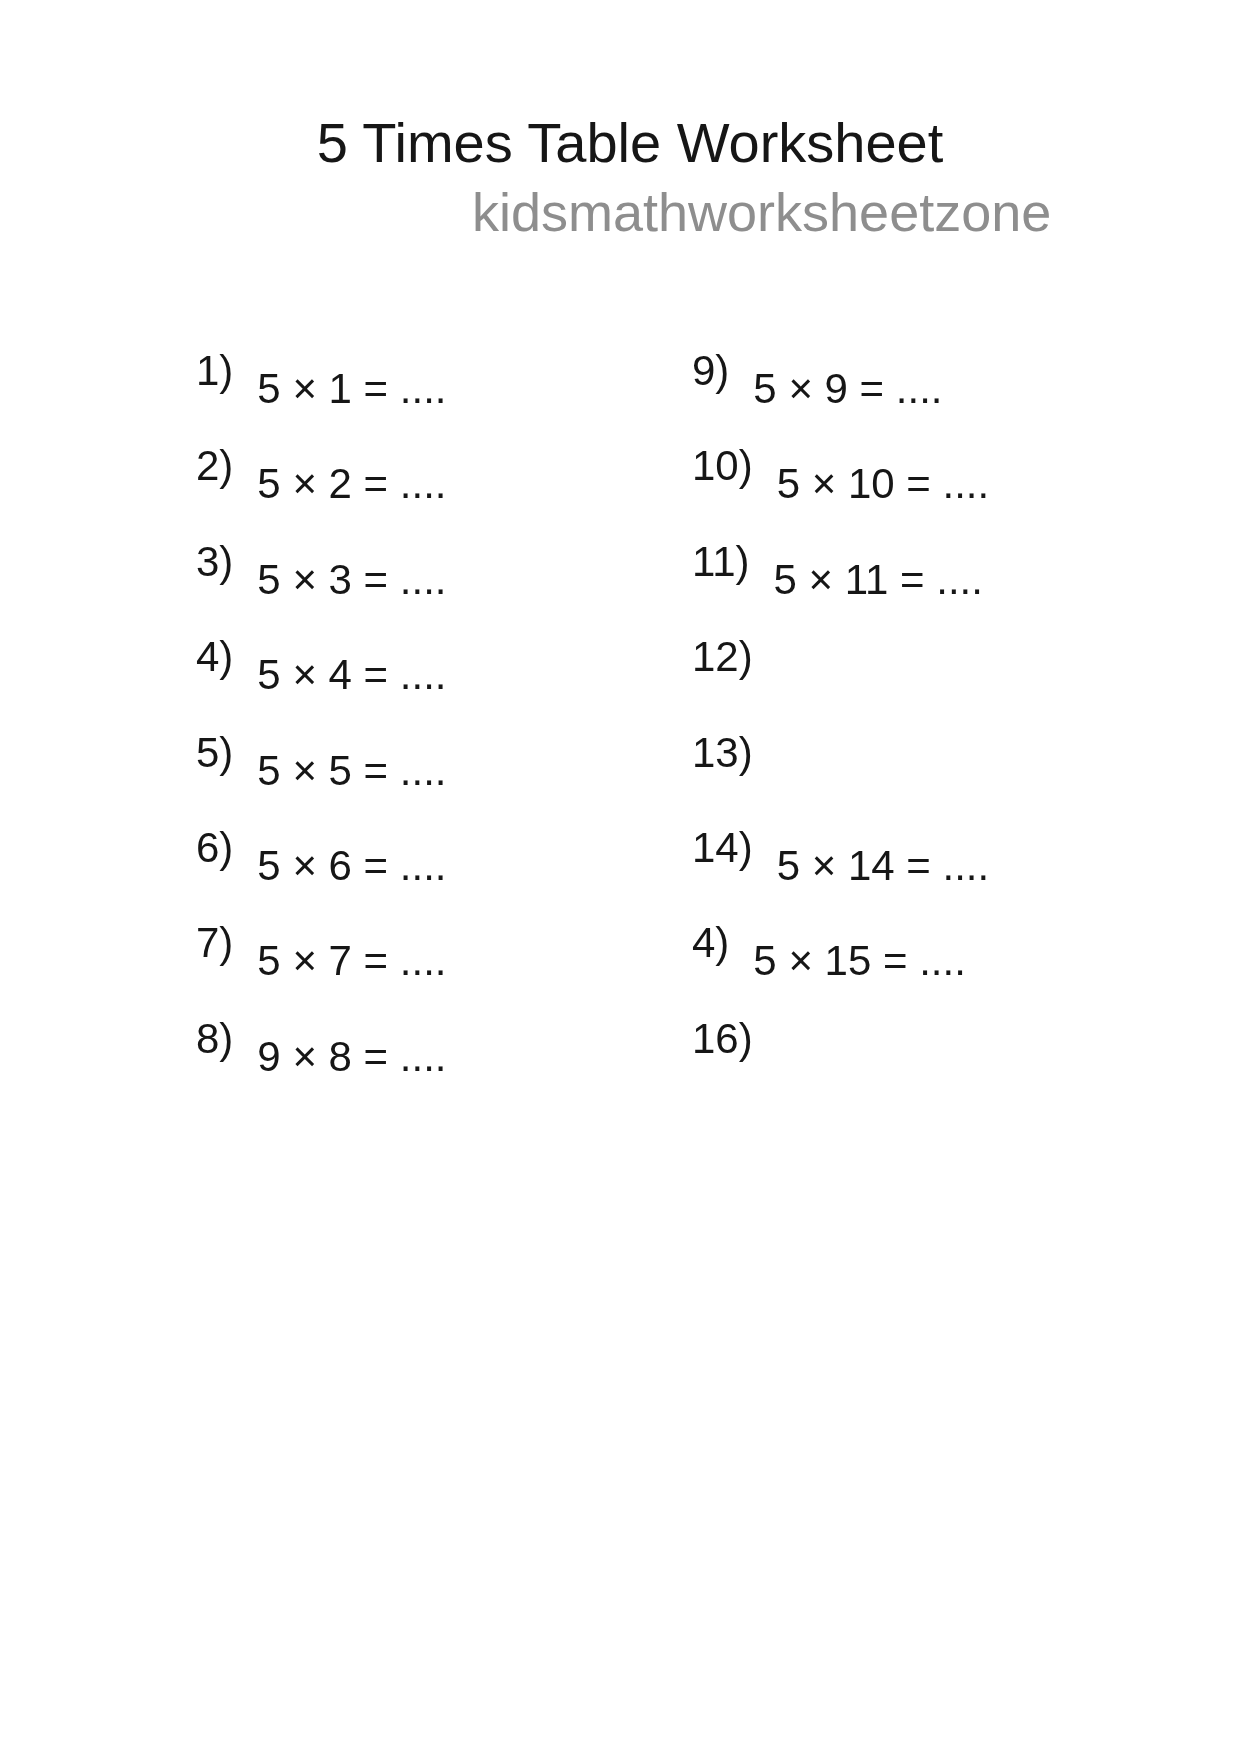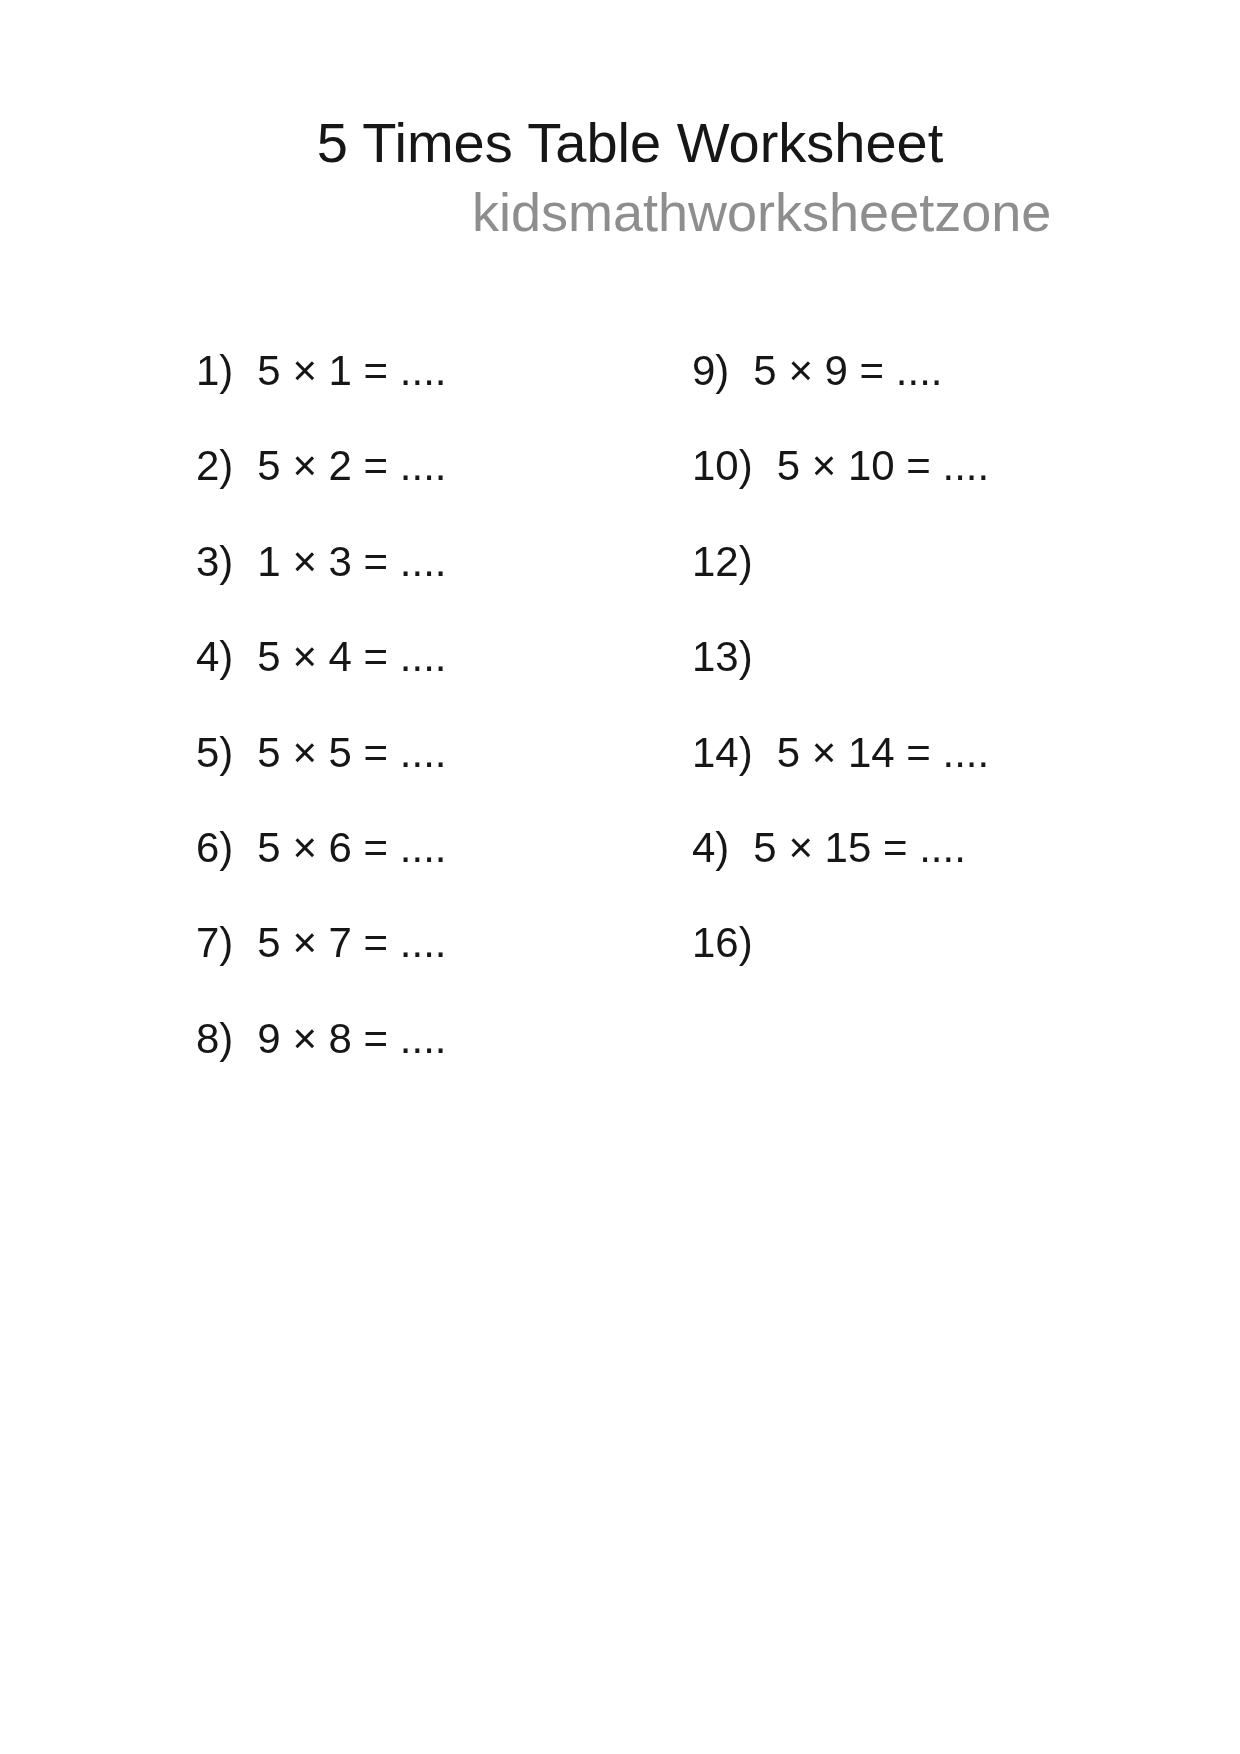--- a/index.html
+++ b/index.html
@@ -46,21 +46,21 @@
     height: 95.4px;
     display: flex;
     align-items: flex-start;
     gap: 24px;
     font-size: 42px;
     line-height: 1;
     color: #161616;
     white-space: pre;
   }
   .problem-number { display: inline-block; }
-  .problem-expression { display: inline-block; }
+  .problem-expression { display: inline-block; margin-top: 18px; }
 </style>
 </head>
 <body>
 
 <div class="page">
   <h1 class="title">5 Times Table Worksheet</h1>
   <div class="subtitle">kidsmathworksheetzone</div>
 
   <div class="col col-left">
   <div class="problem-row">
@@ -68,21 +68,21 @@
     <span class="problem-expression">5 × 1 = ....</span>
   </div>
 
   <div class="problem-row">
     <span class="problem-number">2)</span>
     <span class="problem-expression">5 × 2 = ....</span>
   </div>
 
   <div class="problem-row">
     <span class="problem-number">3)</span>
-    <span class="problem-expression">1 × 3 = ....</span>
+    <span class="problem-expression">5 × 3 = ....</span>
   </div>
 
   <div class="problem-row">
     <span class="problem-number">4)</span>
     <span class="problem-expression">5 × 4 = ....</span>
   </div>
 
   <div class="problem-row">
     <span class="problem-number">5)</span>
     <span class="problem-expression">5 × 5 = ....</span>
@@ -107,20 +107,24 @@
   <div class="problem-row">
     <span class="problem-number">9)</span>
     <span class="problem-expression">5 × 9 = ....</span>
   </div>
 
   <div class="problem-row">
     <span class="problem-number">10)</span>
     <span class="problem-expression">5 × 10 = ....</span>
   </div>
 
+  <div class="problem-row">
+    <span class="problem-number">11)</span>
+    <span class="problem-expression">5 × 11 = ....</span>
+  </div>
 
   <div class="problem-row">
     <span class="problem-number">12)</span>
   </div>
 
   <div class="problem-row">
     <span class="problem-number">13)</span>
   </div>
 
   <div class="problem-row">

